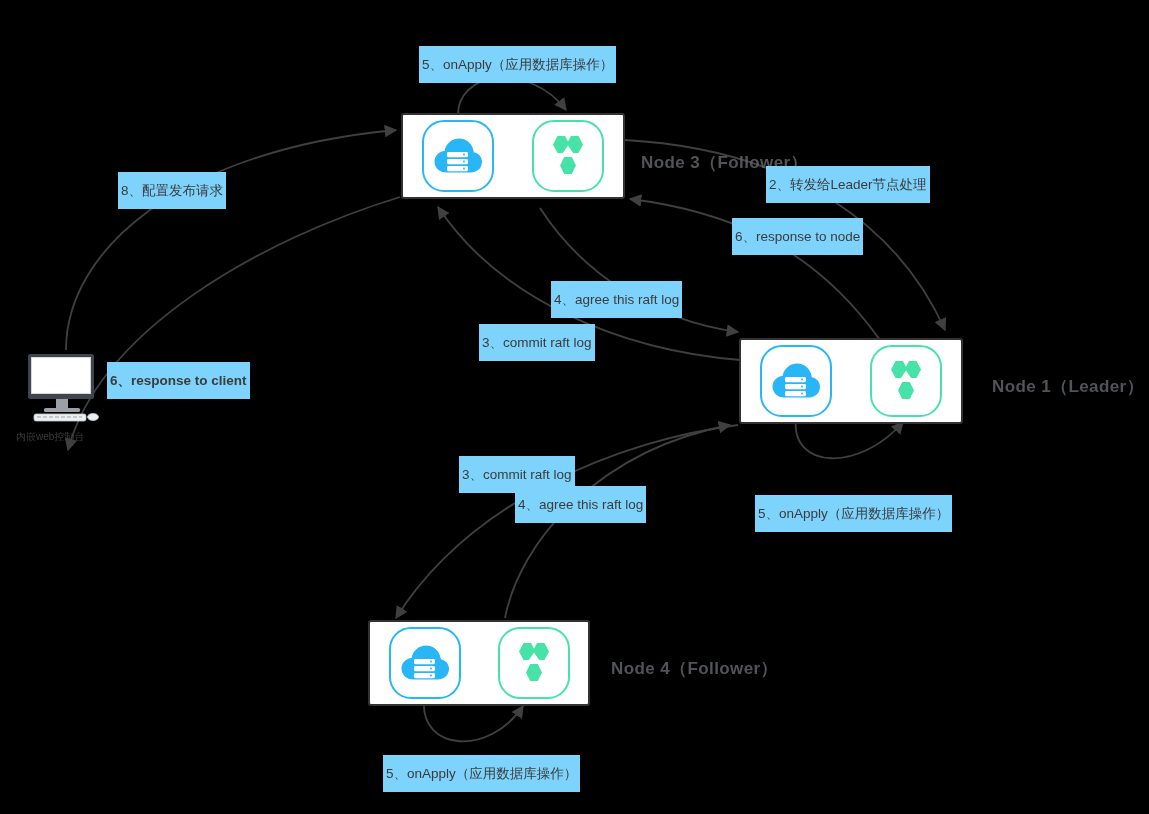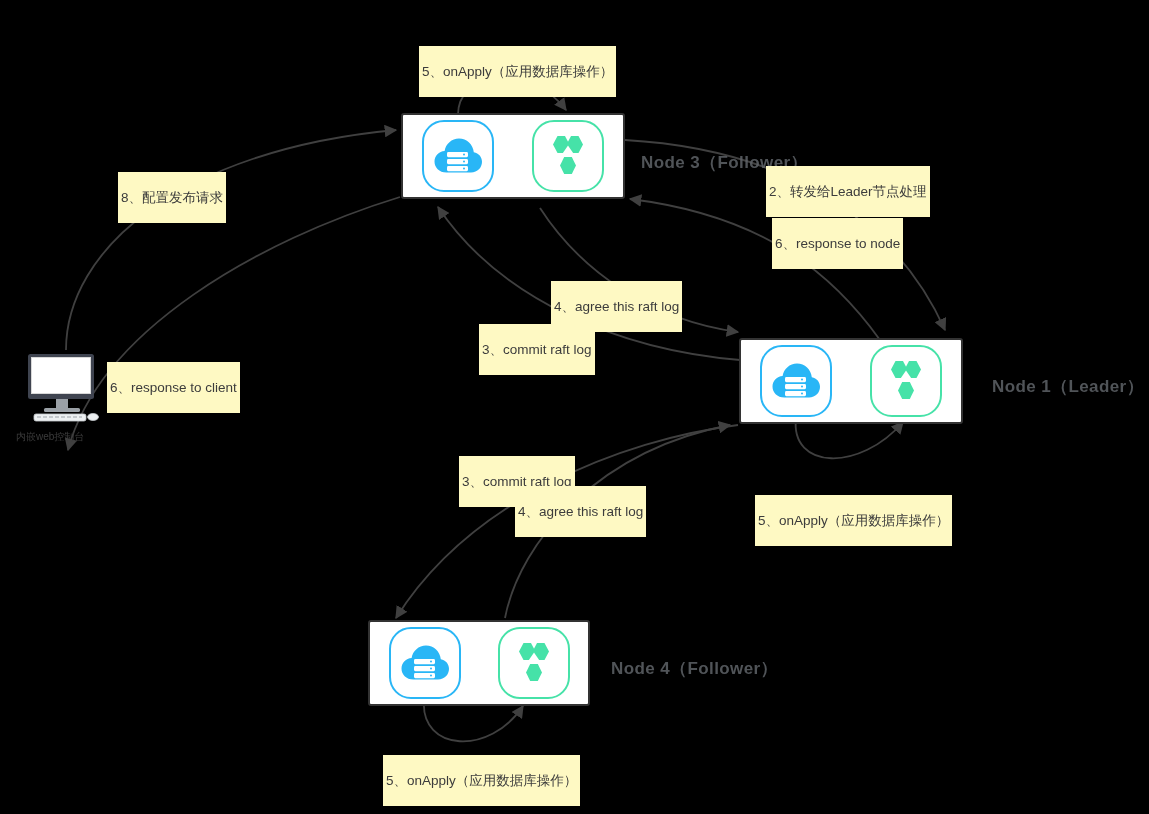--- a/index.html
+++ b/index.html
@@ -42,25 +42,25 @@
     font-size:17px;
     letter-spacing:.4px;
     white-space:nowrap;
     opacity:.85;
     font-weight:bold;
   }
 
   
   .edge-label{
     position:absolute;
-    background:#fef9c3;
+    background:#7dd3fc;
     color:#3c3c3c;
     font-size:13.5px;
     line-height:17px;
-    padding:17px 3px;
+    padding:10px 3px;
     white-space:nowrap;
     box-sizing:border-box;
   }
   .edge-label.cn{font-size:13.5px;}
 
   
   .client{
     position:absolute;
     left:22px;top:352px;
     width:80px;height:72px;
@@ -222,17 +222,17 @@
   <div class="edge-label" style="left:459px;top:456px;">3、commit raft log</div>
 
   <div class="edge-label" style="left:515px;top:486px;">4、agree this raft log</div>
 
   <div class="edge-label cn" style="left:419px;top:46px;">5、onApply（应用数据库操作）</div>
 
   <div class="edge-label cn" style="left:755px;top:495px;">5、onApply（应用数据库操作）</div>
 
   <div class="edge-label cn" style="left:383px;top:755px;">5、onApply（应用数据库操作）</div>
 
-  <div class="edge-label" style="left:772px;top:218px;">6、response to node</div>
-
-  <div class="edge-label" style="left:107px;top:362px;">6、response to client</div>
+  <div class="edge-label" style="left:732px;top:218px;">6、response to node</div>
+
+  <div class="edge-label" style="left:107px;top:362px;font-weight:bold;">6、response to client</div>
 
 </div>
 
 </body></html>

